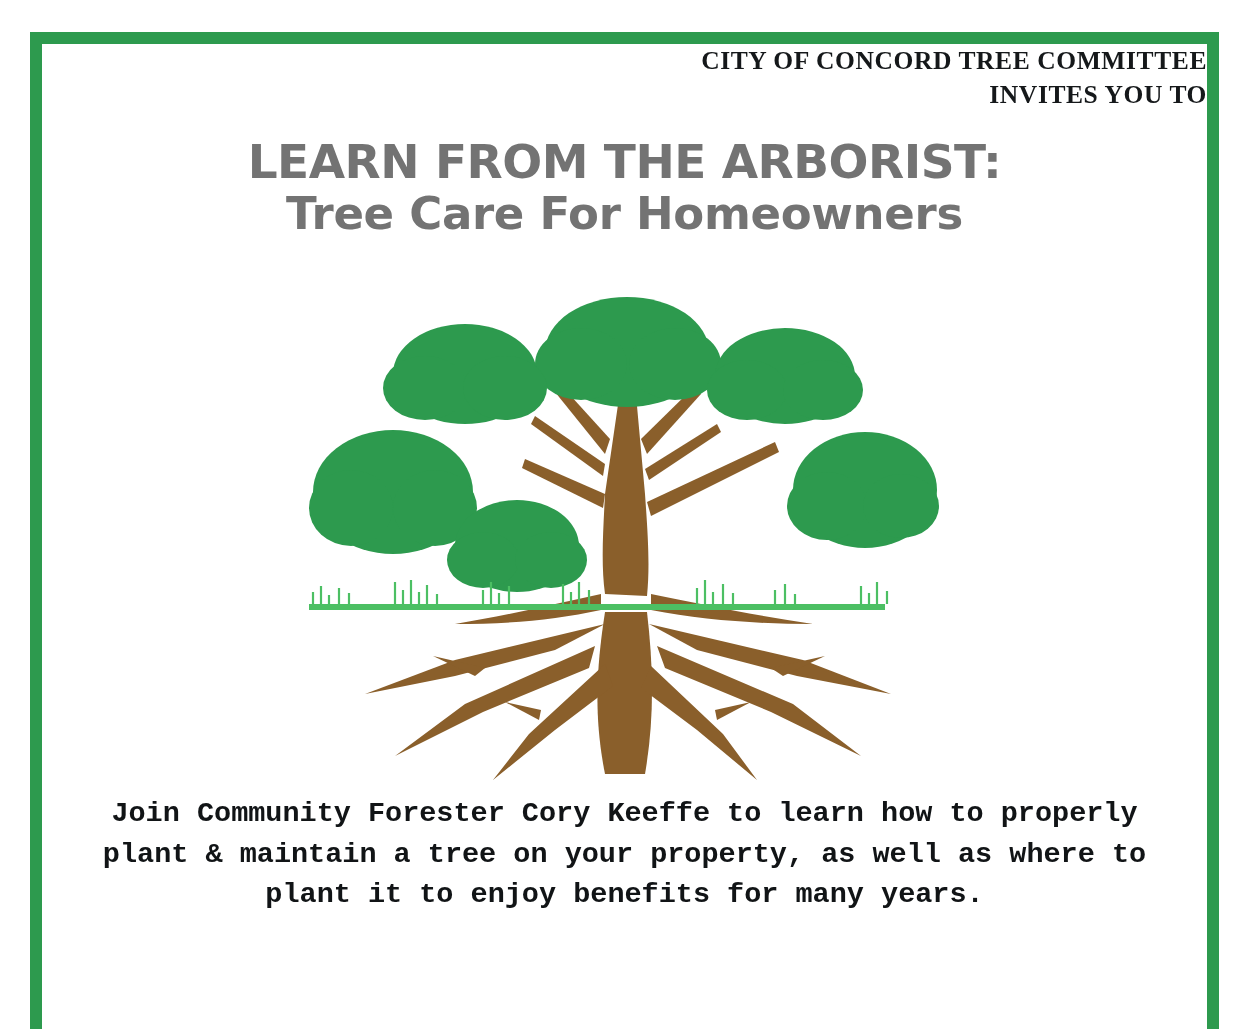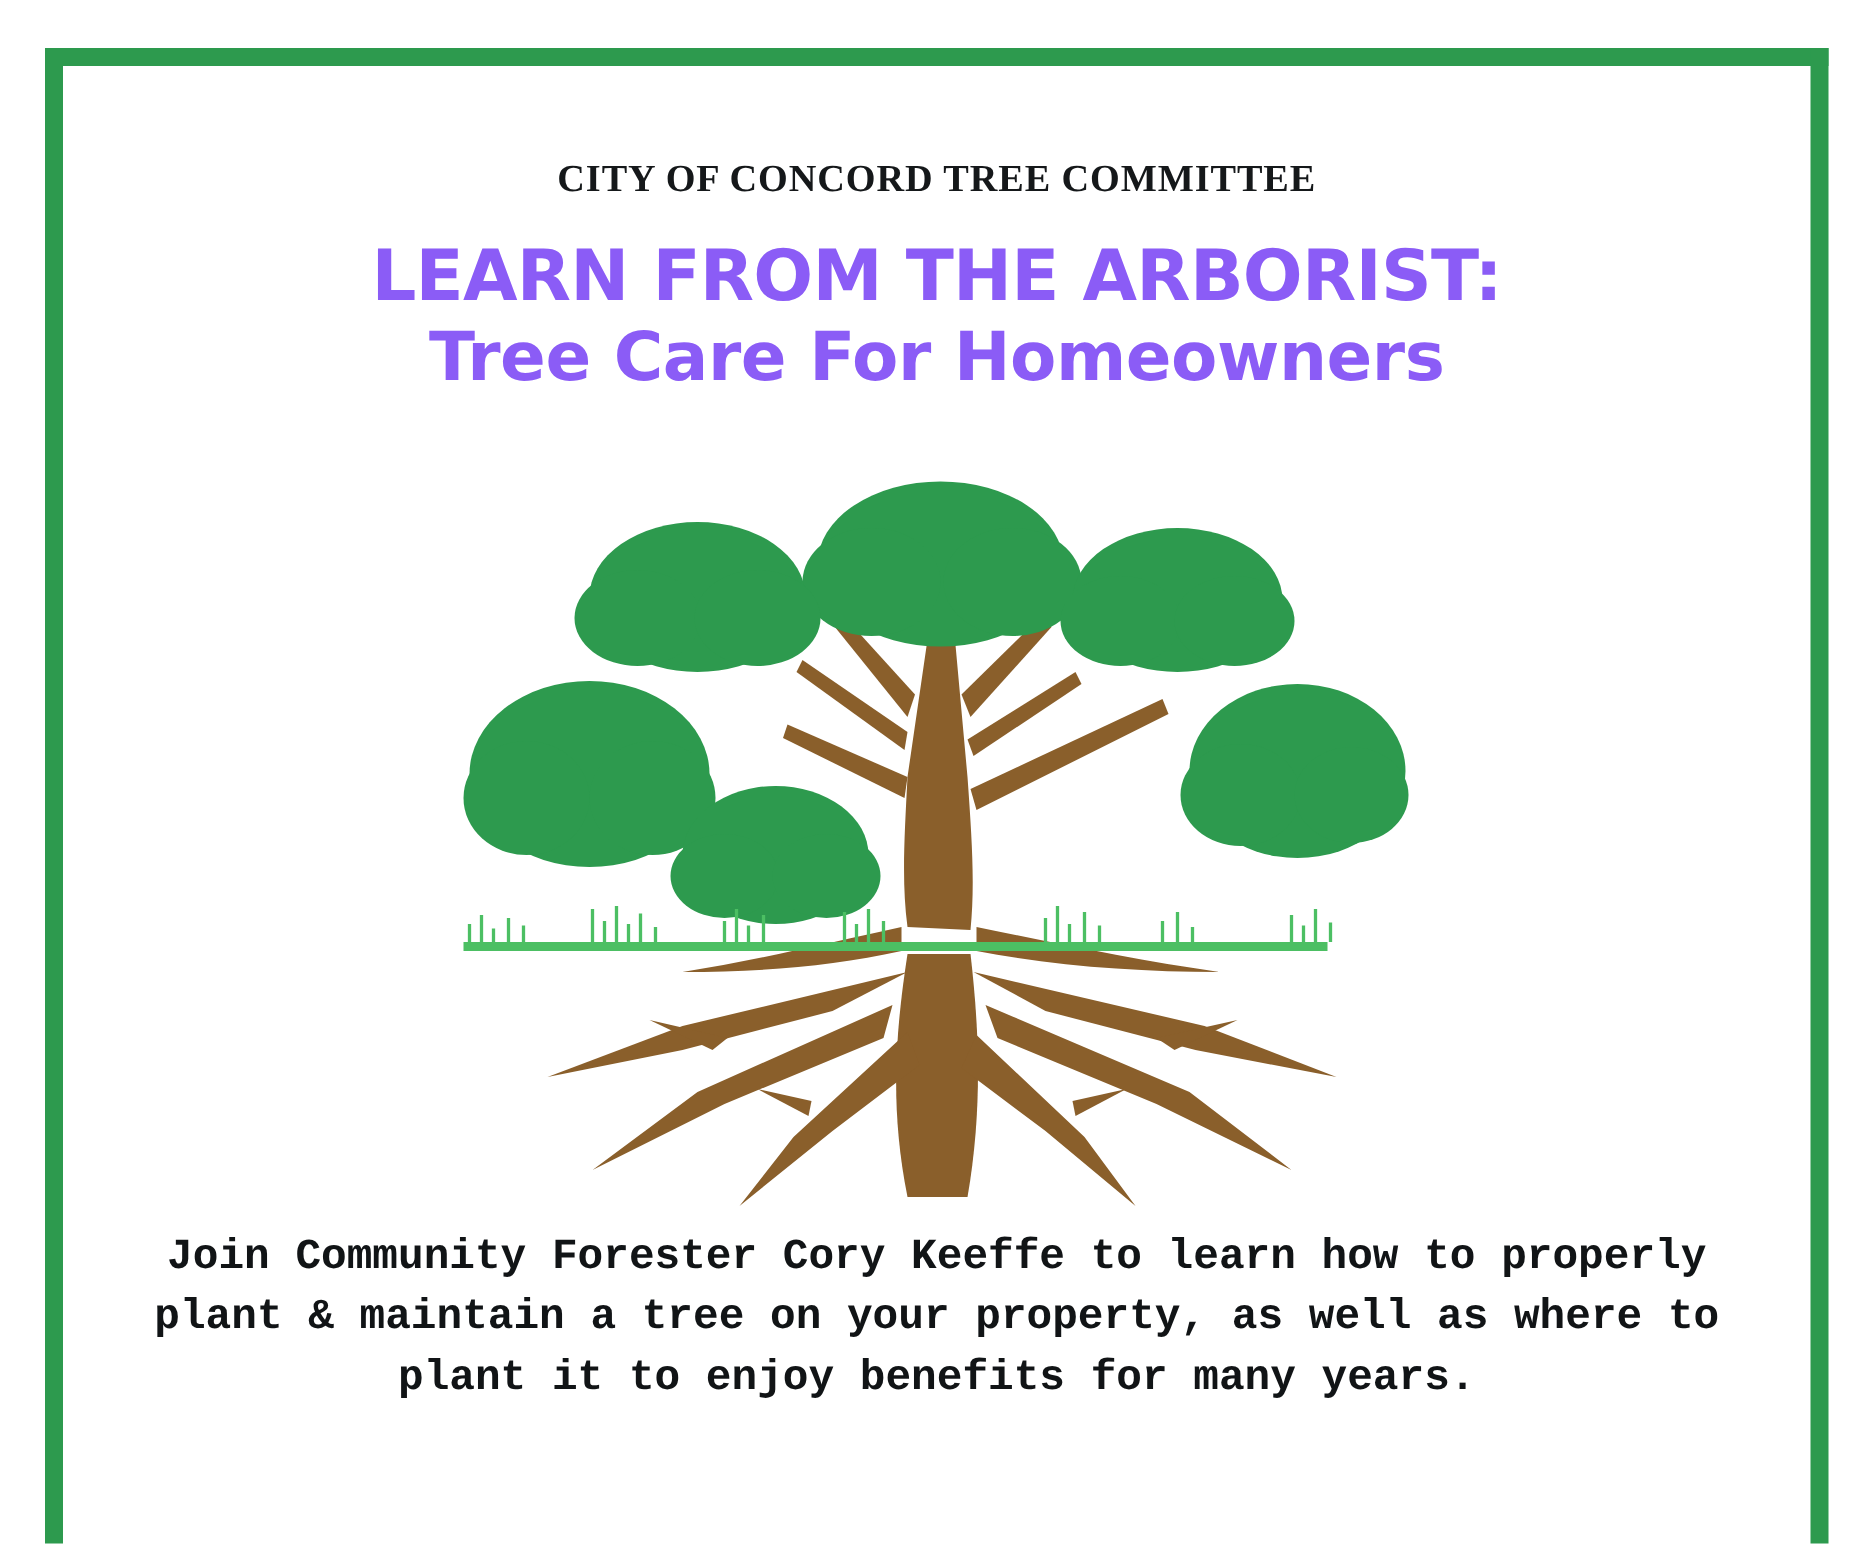--- a/index.html
+++ b/index.html
@@ -32,37 +32,36 @@
   }
   .inner {
     position: relative;
     width: 100%;
     height: 100%;
     box-sizing: border-box;
     padding: 0;
   }
   .kicker {
     margin: 0;
-    padding-top: 58px;
-    text-align: center;
+    text-align: right;
     font-family: "Liberation Serif", serif;
     font-weight: bold;
     font-size: 25.5px;
     letter-spacing: 0.6px;
     color: #15181a;
     line-height: 1.35;
   }
   .kicker .line2 {
     display: block;
   }
   .title-block {
     margin-top: 24px;
     text-align: center;
     font-family: "DejaVu Sans", sans-serif;
-    color: #8b5cf6;
+    color: #737373;
   }
   .title-main {
     display: block;
     font-weight: bold;
     font-size: 47px;
     letter-spacing: -0.5px;
     line-height: 1.05;
   }
   .title-sub {
     display: block;
@@ -92,20 +91,21 @@
 </style>
 </head>
 <body>
 
 <div class="poster">
   <div class="poster-frame">
     <div class="inner">
 
       <p class="kicker">
         <span>CITY OF CONCORD TREE COMMITTEE</span>
+        <span class="line2">INVITES YOU TO</span>
       </p>
 
       <div class="title-block">
         <span class="title-main">LEARN FROM THE ARBORIST:</span>
         <span class="title-sub">Tree Care For Homeowners</span>
       </div>
 
       <div class="art-wrap">
         <svg class="tree-art" width="640" height="520" viewBox="0 0 640 520" xmlns="http://www.w3.org/2000/svg">
 

